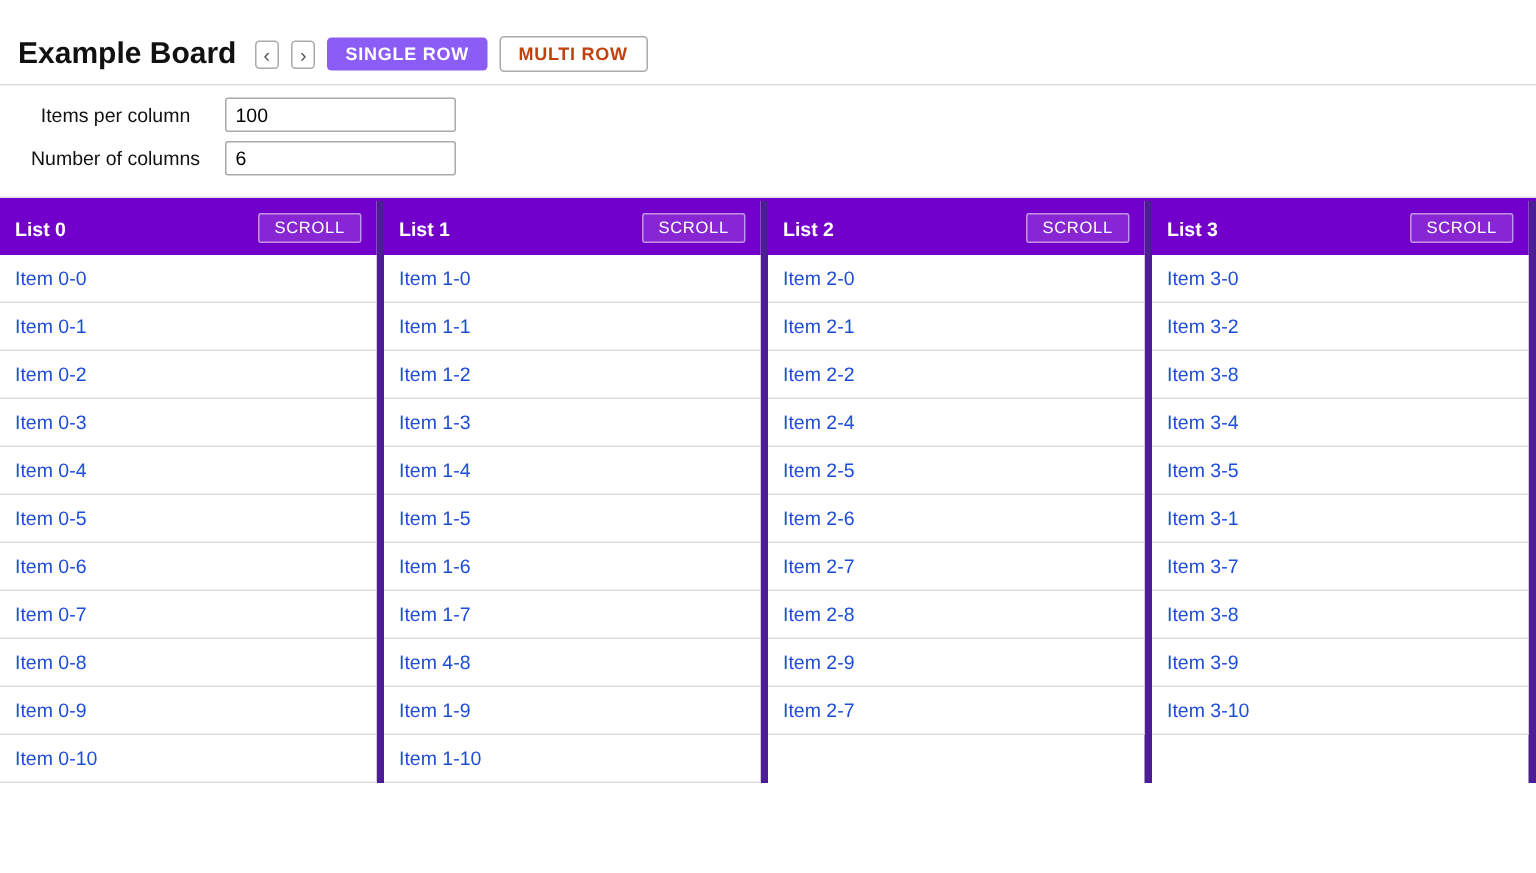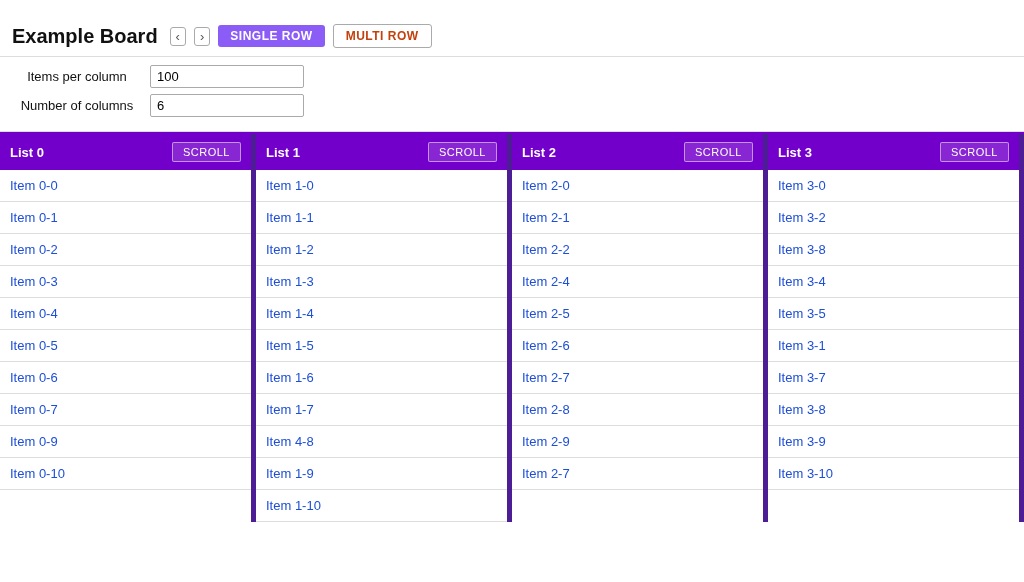--- a/index.html
+++ b/index.html
@@ -155,20 +155,21 @@
         <button class="scroll-btn">SCROLL</button>
       </div>
       <div class="list-item">Item 0-0</div>
       <div class="list-item">Item 0-1</div>
       <div class="list-item">Item 0-2</div>
       <div class="list-item">Item 0-3</div>
       <div class="list-item">Item 0-4</div>
       <div class="list-item">Item 0-5</div>
       <div class="list-item">Item 0-6</div>
       <div class="list-item">Item 0-7</div>
+      <div class="list-item">Item 0-8</div>
       <div class="list-item">Item 0-9</div>
       <div class="list-item">Item 0-10</div>
     </div>
     <div class="list-column">
       <div class="list-header">
         <span>List 1</span>
         <button class="scroll-btn">SCROLL</button>
       </div>
       <div class="list-item">Item 1-0</div>
       <div class="list-item">Item 1-1</div>

